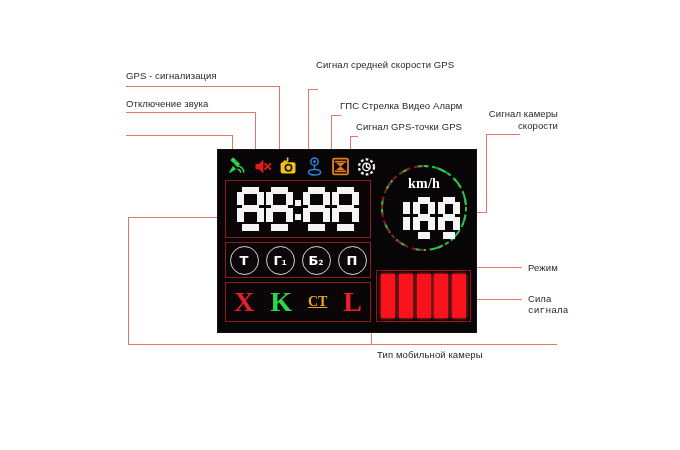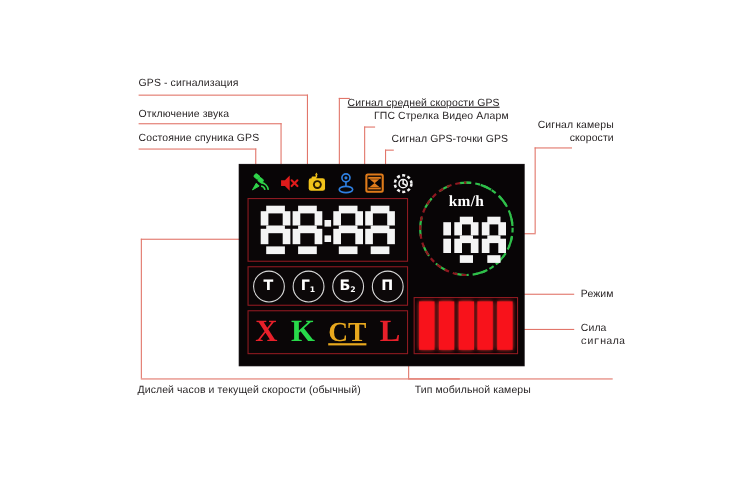--- a/index.html
+++ b/index.html
@@ -95,34 +95,32 @@
   }
   .sbar{width:14px;height:100%;background:#f8121b;box-shadow:0 0 4px #ff2a2a;}
 </style>
 </head>
 <body>
 
 <div id="stage">
 
   <div class="anno" style="left:126px;top:70px;">GPS - сигнализация</div>
   <div class="anno" style="left:126px;top:98px;">Отключение звука</div>
-  <div class="anno" style="left:126px;top:120px;">Состояние спуника GPS</div>
-
-  <div class="anno" style="left:316px;top:88px;text-decoration:underline;">Сигнал  средней   скорости GPS</div>
+
+  <div class="anno" style="left:316px;top:59px;">Сигнал  средней   скорости GPS</div>
   <div class="anno" style="left:340px;top:100px;">ГПС Стрелка Видео Аларм</div>
   <div class="anno" style="left:356px;top:121px;">Сигнал GPS-точки GPS</div>
 
   <div class="anno right-al" style="left:470px;top:108px;width:88px;">Сигнал камеры</div>
   <div class="anno right-al" style="left:470px;top:120px;width:88px;">скорости</div>
 
   <div class="anno" style="left:528px;top:262px;">Режим</div>
   <div class="anno" style="left:528px;top:293px;">Сила</div>
   <div class="anno" style="left:528px;top:305px;font-family:Liberation Mono, monospace;">сигнала</div>
 
-  <div class="anno" style="left:125px;top:349px;">Дислей часов и текущей скорости (обычный)</div>
 
   <div class="anno" style="left:377px;top:349px;">Тип мобильной камеры</div>
 
   <div class="ln lnh" style="left:126px;top:86px;width:154px;"></div>
   <div class="ln lnv" style="left:279px;top:86px;height:64px;"></div>
 
   <div class="ln lnh" style="left:126px;top:112px;width:130px;"></div>
   <div class="ln lnv" style="left:255px;top:112px;height:38px;"></div>
 
   <div class="ln lnh" style="left:126px;top:135px;width:107px;"></div>
@@ -282,21 +280,21 @@
             <sub>2</sub>
         </span>
         <span class="mcirc">
           <span>П</span>
         </span>
       </div>
 
       <div id="bandbox">
         <span class="band" style="color:#e8202a;font-size:28px;">X</span>
         <span class="band" style="color:#28d94a;font-size:28px;">K</span>
-        <span class="band" style="color:#e8a81e;font-size:25px;text-decoration:underline;">CT</span>
+        <span class="band" style="color:#e8a81e;font-size:14px;text-decoration:underline;">CT</span>
         <span class="band" style="color:#e8202a;font-size:28px;">L</span>
       </div>
 
       <div id="speedo">
         <svg class="ring" viewBox="0 0 92 92">
           <circle cx="46" cy="46" r="42" fill="none" stroke="#2fbf4a" stroke-width="2" stroke-dasharray="5 4" stroke-dashoffset="0" transform="rotate(180 46 46)" pathLength="100" style="stroke-dasharray:4 3.5;"></circle>
           <path d="M46 4 a42 42 0 0 1 0 84" fill="none" stroke="#2fbf4a" stroke-width="2" stroke-dasharray="4.5 3.6"></path>
           <path d="M46 88 a42 42 0 0 1 0 -84" fill="none" stroke="#8e1820" stroke-width="2" stroke-dasharray="4.5 3.6"></path>
         </svg>
         <div id="kmh">km/h</div>

